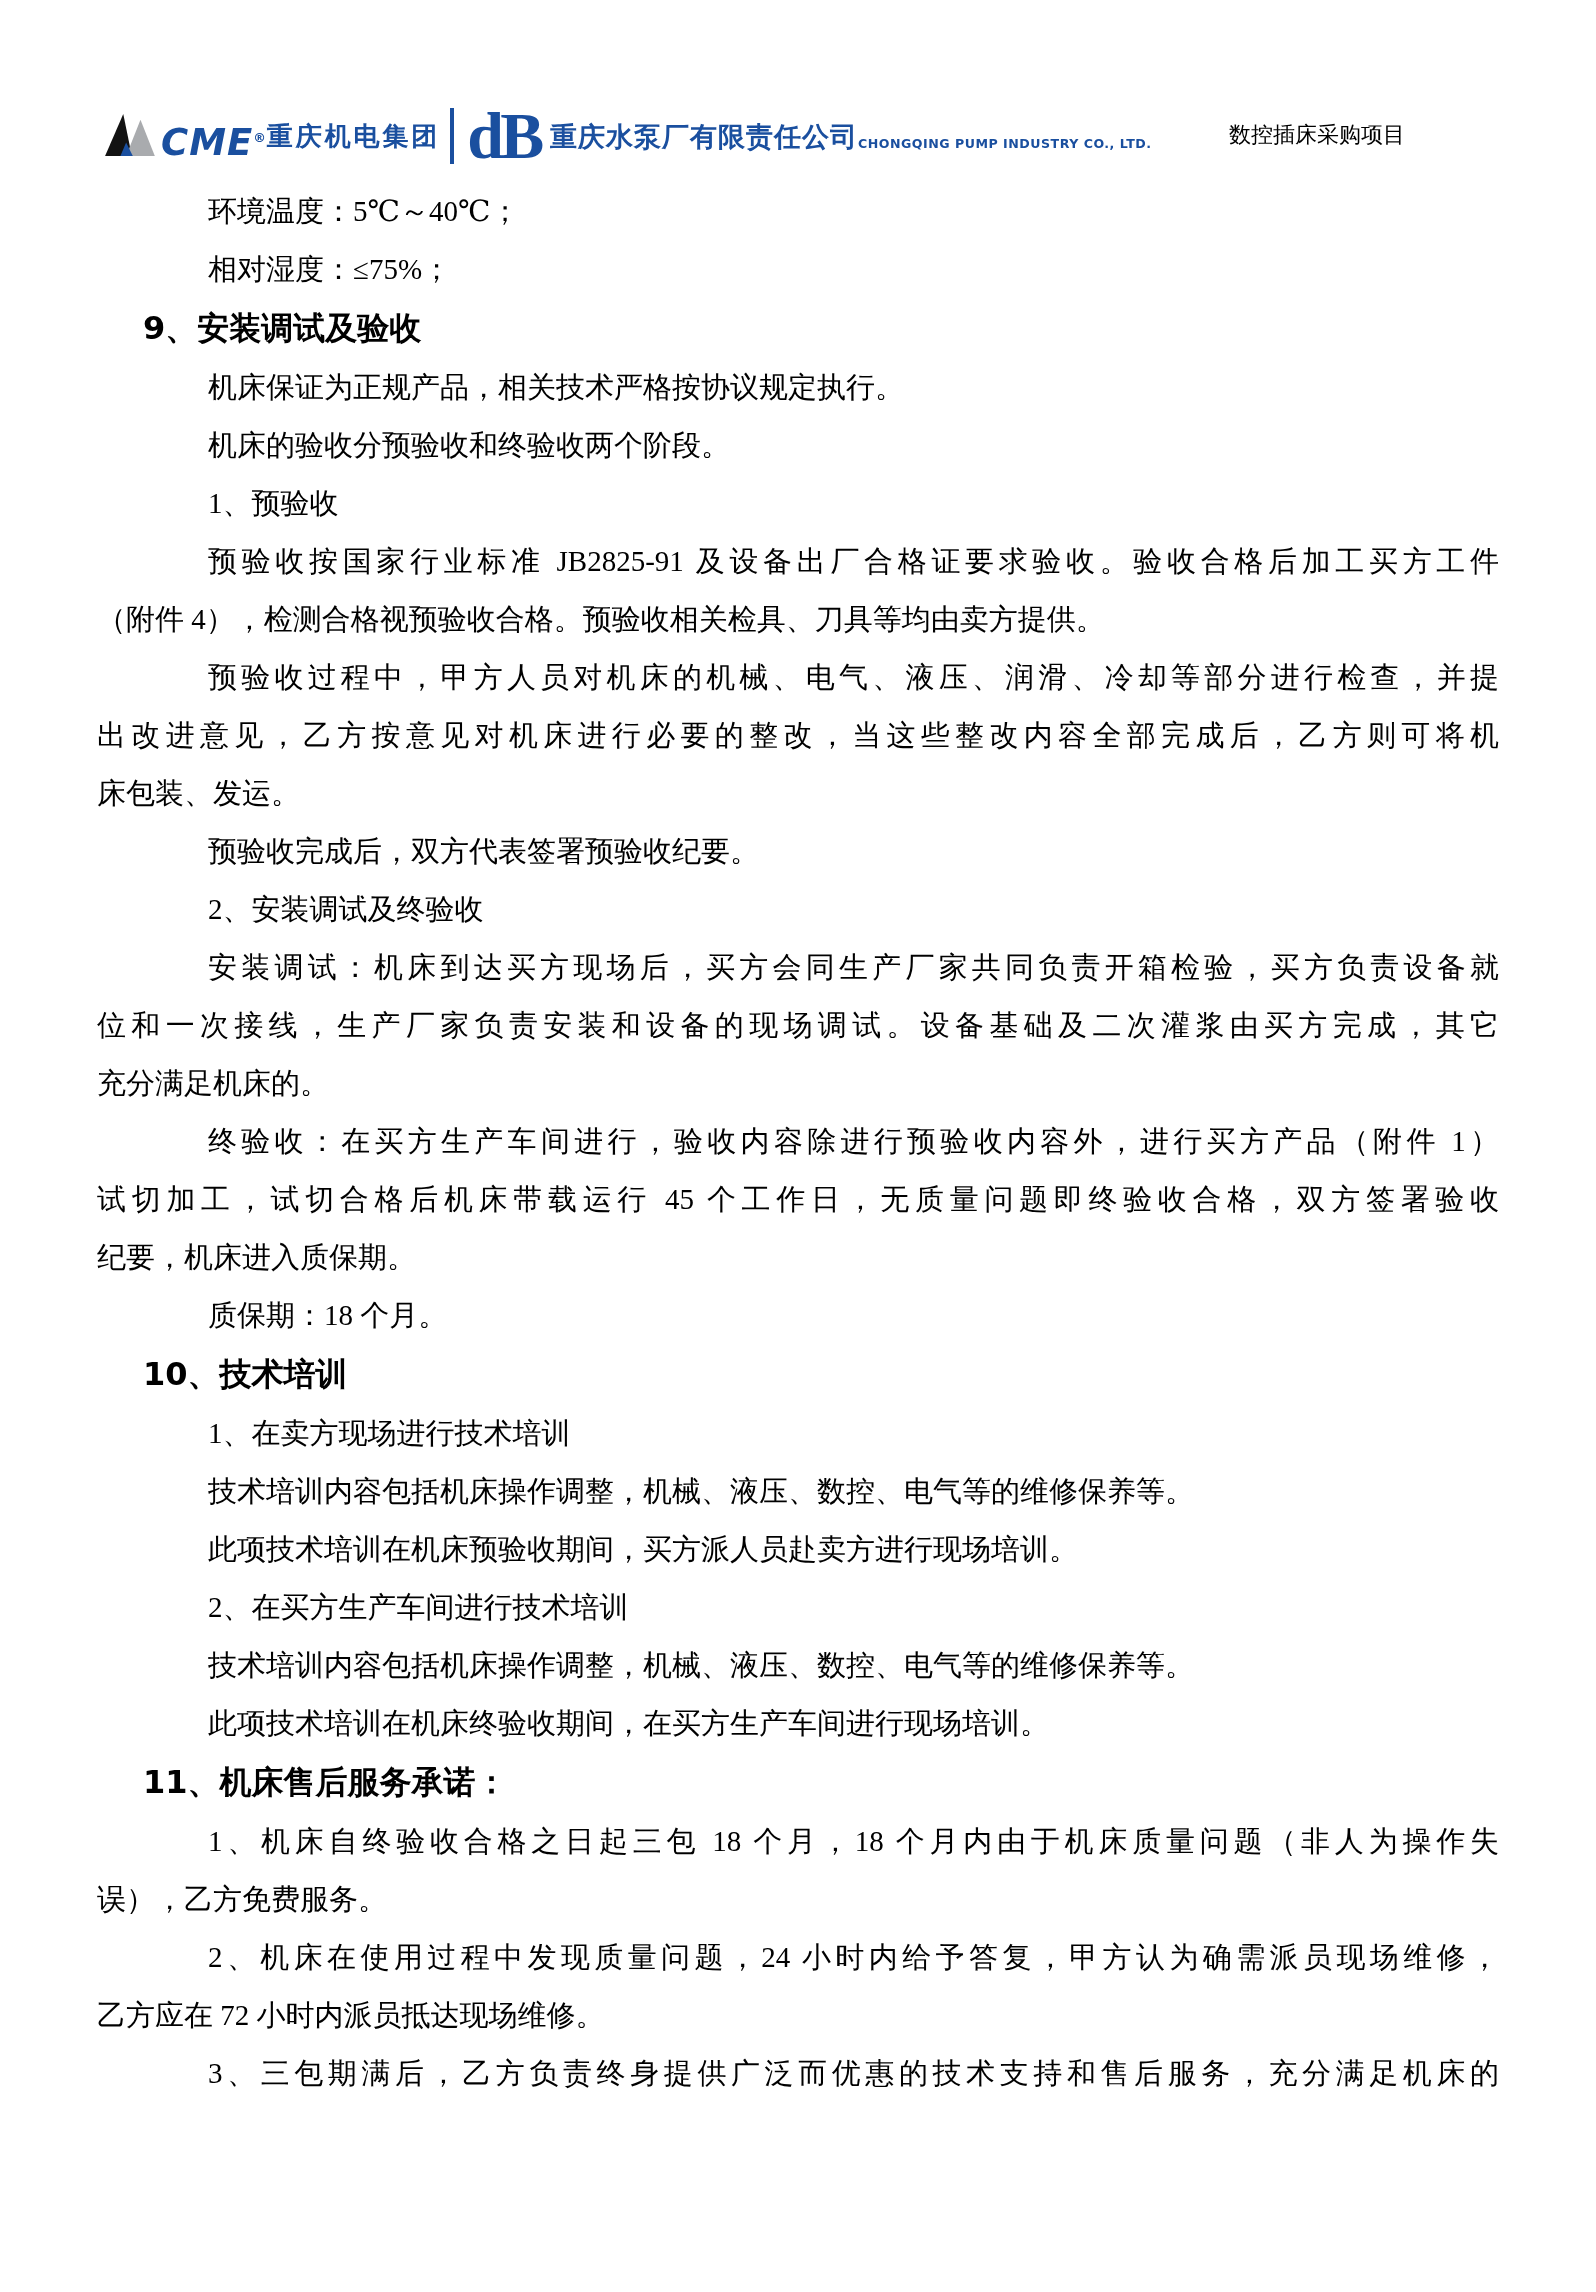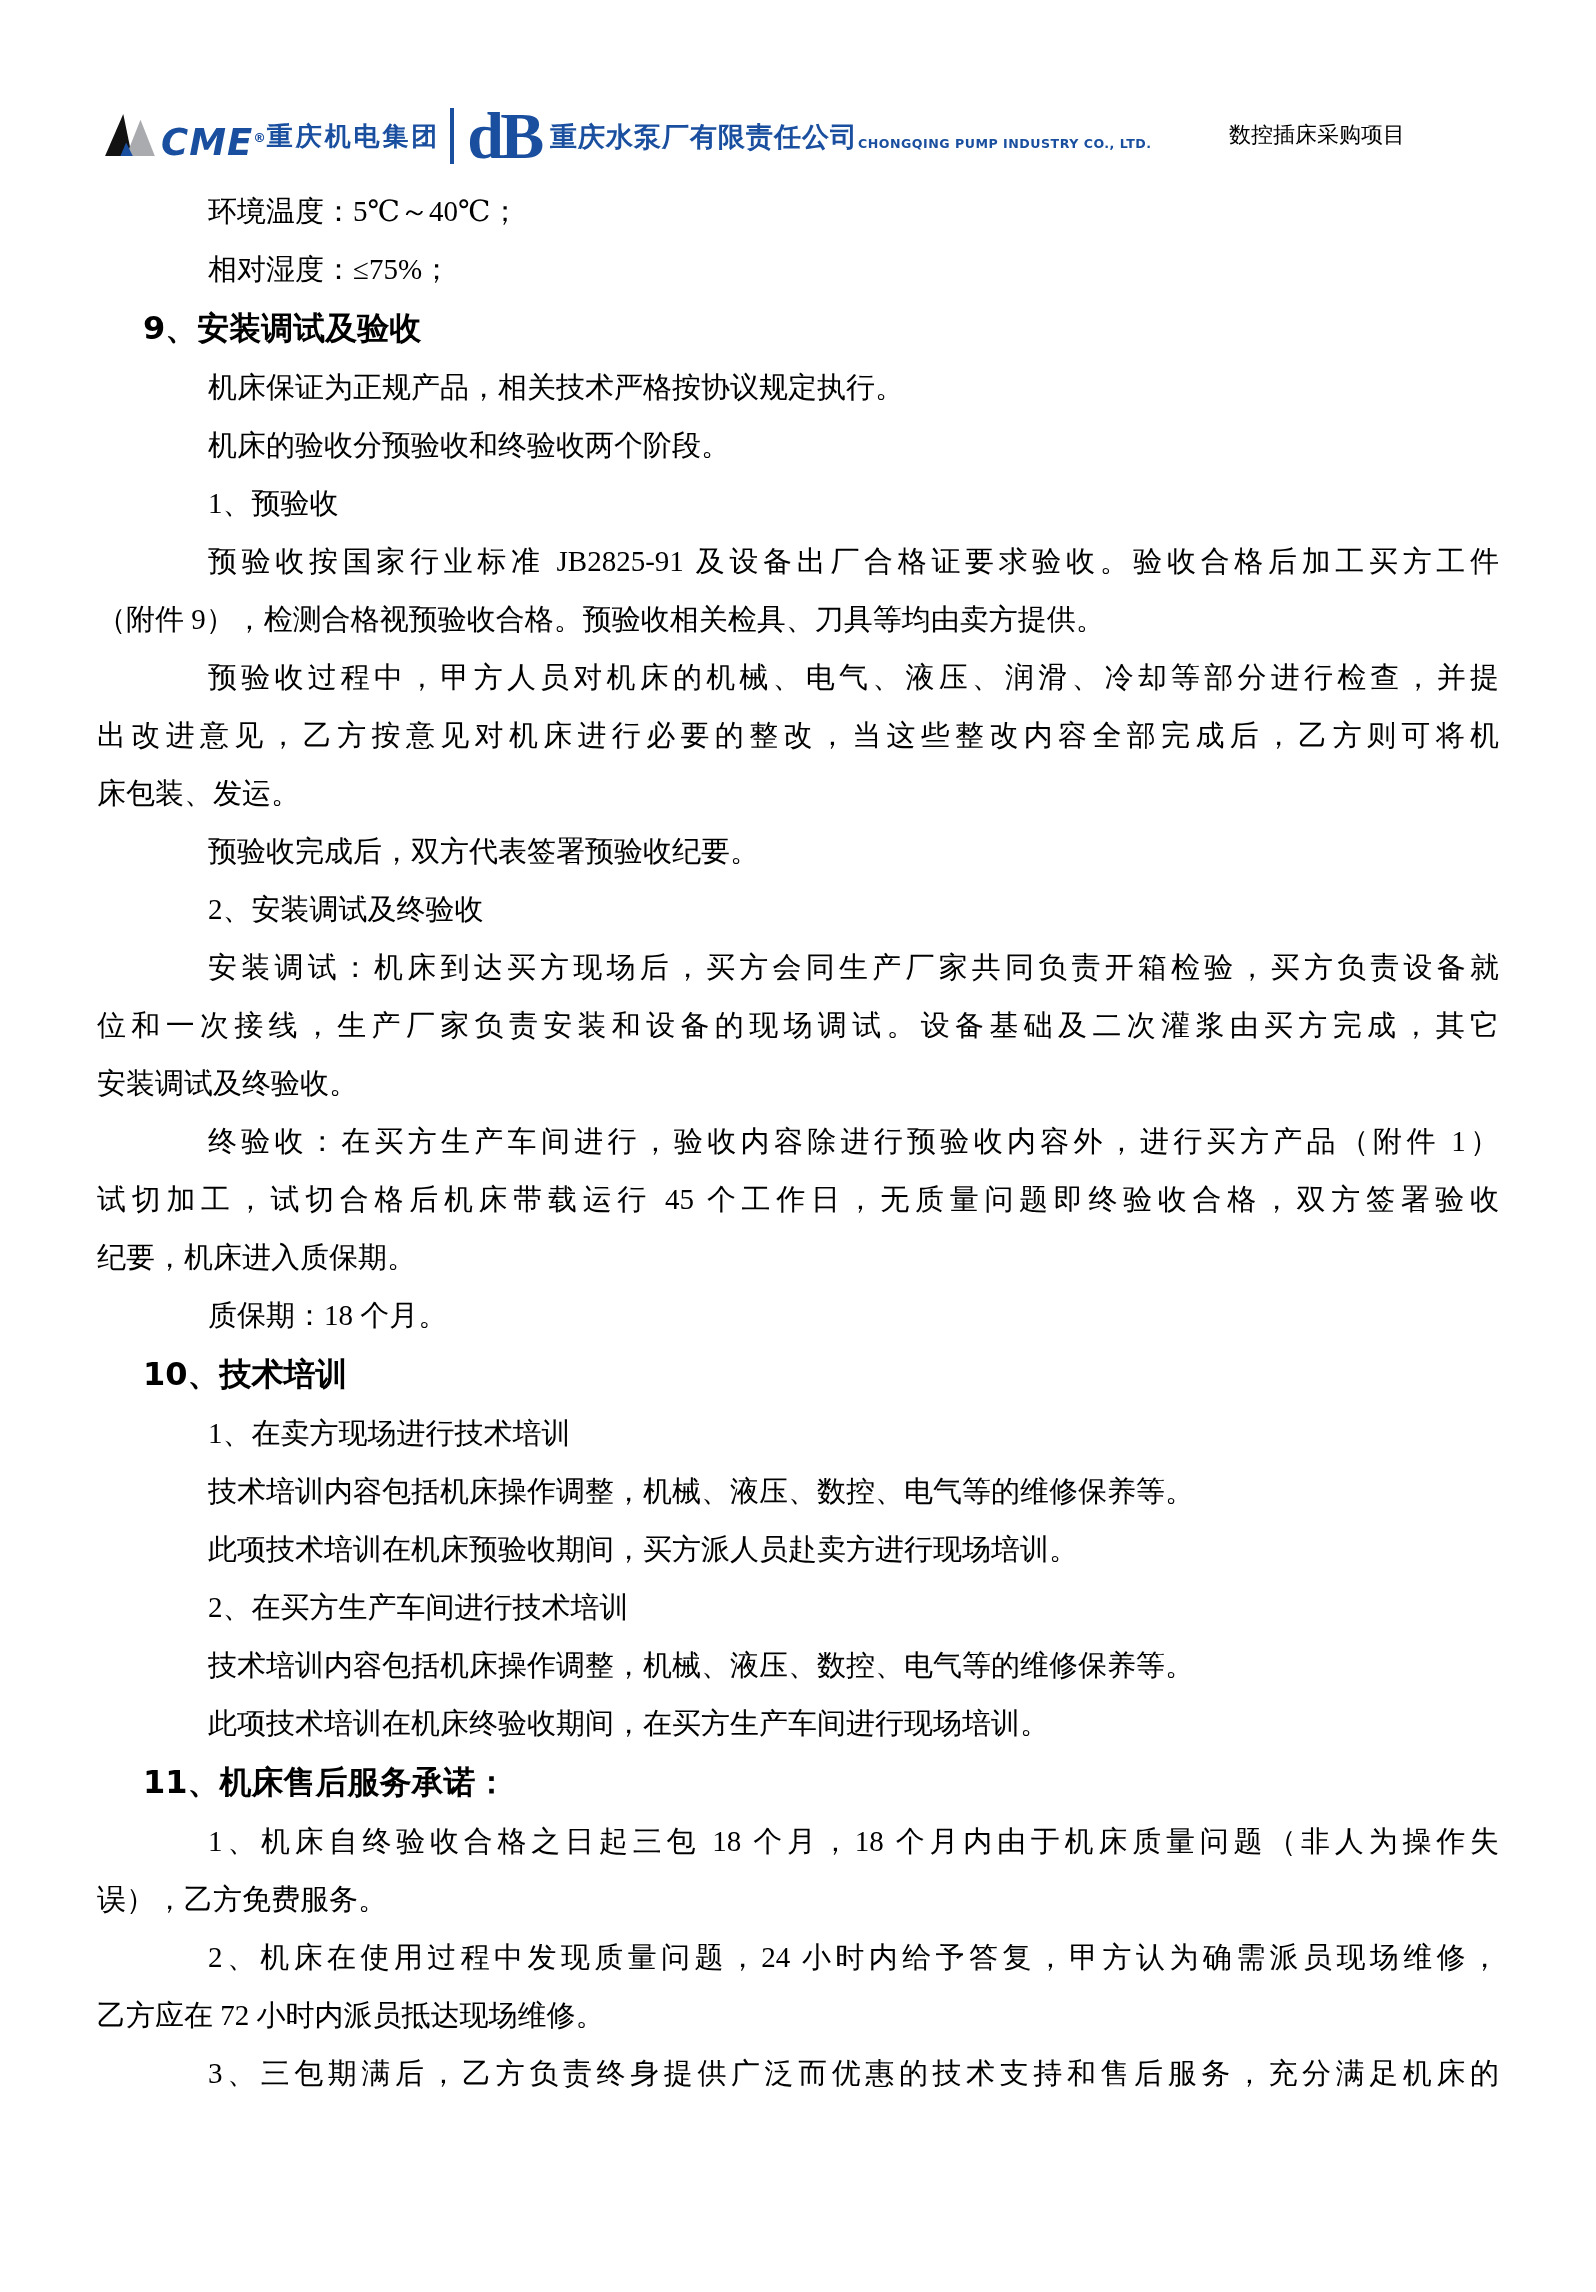--- a/index.html
+++ b/index.html
@@ -116,29 +116,29 @@
   </div>
 
   <div class="doc-body">
       <div class="line indent">环境温度：5℃～40℃；</div>
       <div class="line indent">相对湿度：≤75%；</div>
       <div class="line heading">9、安装调试及验收</div>
       <div class="line indent">机床保证为正规产品，相关技术严格按协议规定执行。</div>
       <div class="line indent">机床的验收分预验收和终验收两个阶段。</div>
       <div class="line indent">1、预验收</div>
       <div class="line indent justify">预验收按国家行业标准 JB2825-91 及设备出厂合格证要求验收。验收合格后加工买方工件</div>
-      <div class="line">（附件 9），检测合格视预验收合格。预验收相关检具、刀具等均由卖方提供。</div>
+      <div class="line">（附件 4），检测合格视预验收合格。预验收相关检具、刀具等均由卖方提供。</div>
       <div class="line indent justify">预验收过程中，甲方人员对机床的机械、电气、液压、润滑、冷却等部分进行检查，并提</div>
       <div class="line justify">出改进意见，乙方按意见对机床进行必要的整改，当这些整改内容全部完成后，乙方则可将机</div>
       <div class="line">床包装、发运。</div>
       <div class="line indent">预验收完成后，双方代表签署预验收纪要。</div>
       <div class="line indent">2、安装调试及终验收</div>
       <div class="line indent justify">安装调试：机床到达买方现场后，买方会同生产厂家共同负责开箱检验，买方负责设备就</div>
       <div class="line justify">位和一次接线，生产厂家负责安装和设备的现场调试。设备基础及二次灌浆由买方完成，其它</div>
-      <div class="line">安装调试及终验收。</div>
+      <div class="line">充分满足机床的。</div>
       <div class="line indent justify">终验收：在买方生产车间进行，验收内容除进行预验收内容外，进行买方产品（附件 1）</div>
       <div class="line justify">试切加工，试切合格后机床带载运行 45 个工作日，无质量问题即终验收合格，双方签署验收</div>
       <div class="line">纪要，机床进入质保期。</div>
       <div class="line indent">质保期：18 个月。</div>
       <div class="line heading">10、技术培训</div>
       <div class="line indent">1、在卖方现场进行技术培训</div>
       <div class="line indent">技术培训内容包括机床操作调整，机械、液压、数控、电气等的维修保养等。</div>
       <div class="line indent">此项技术培训在机床预验收期间，买方派人员赴卖方进行现场培训。</div>
       <div class="line indent">2、在买方生产车间进行技术培训</div>
       <div class="line indent">技术培训内容包括机床操作调整，机械、液压、数控、电气等的维修保养等。</div>

